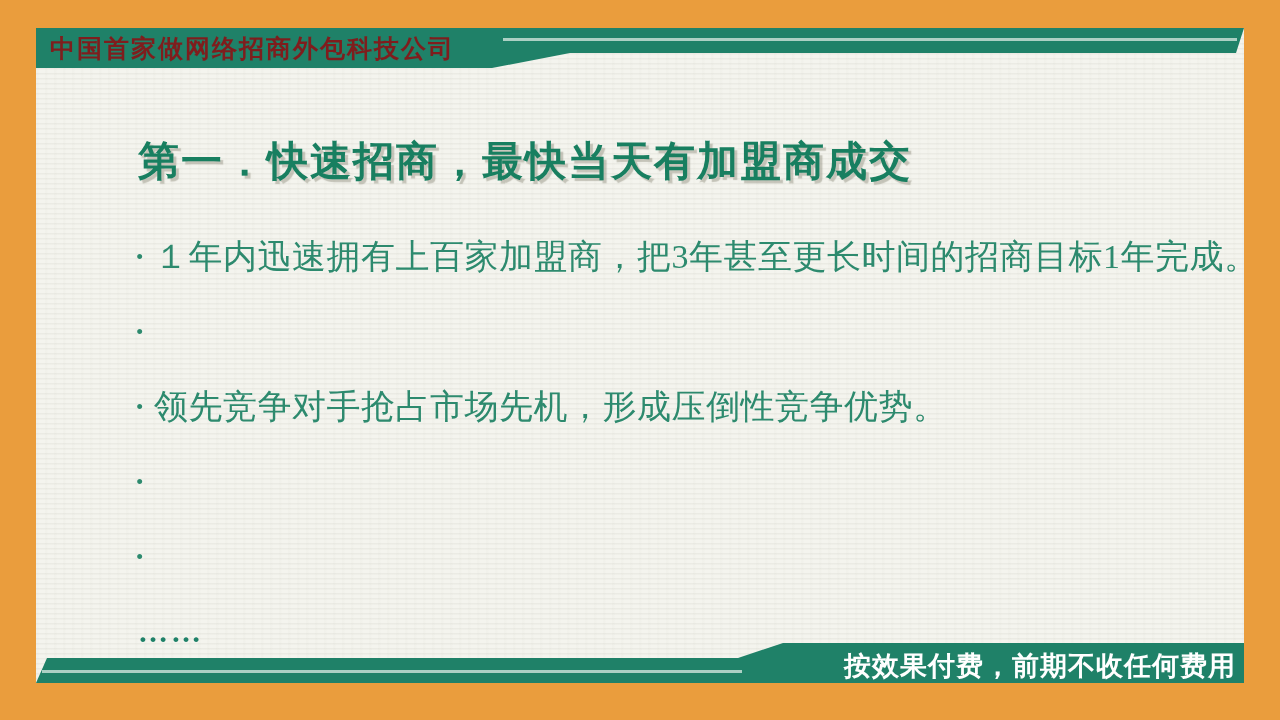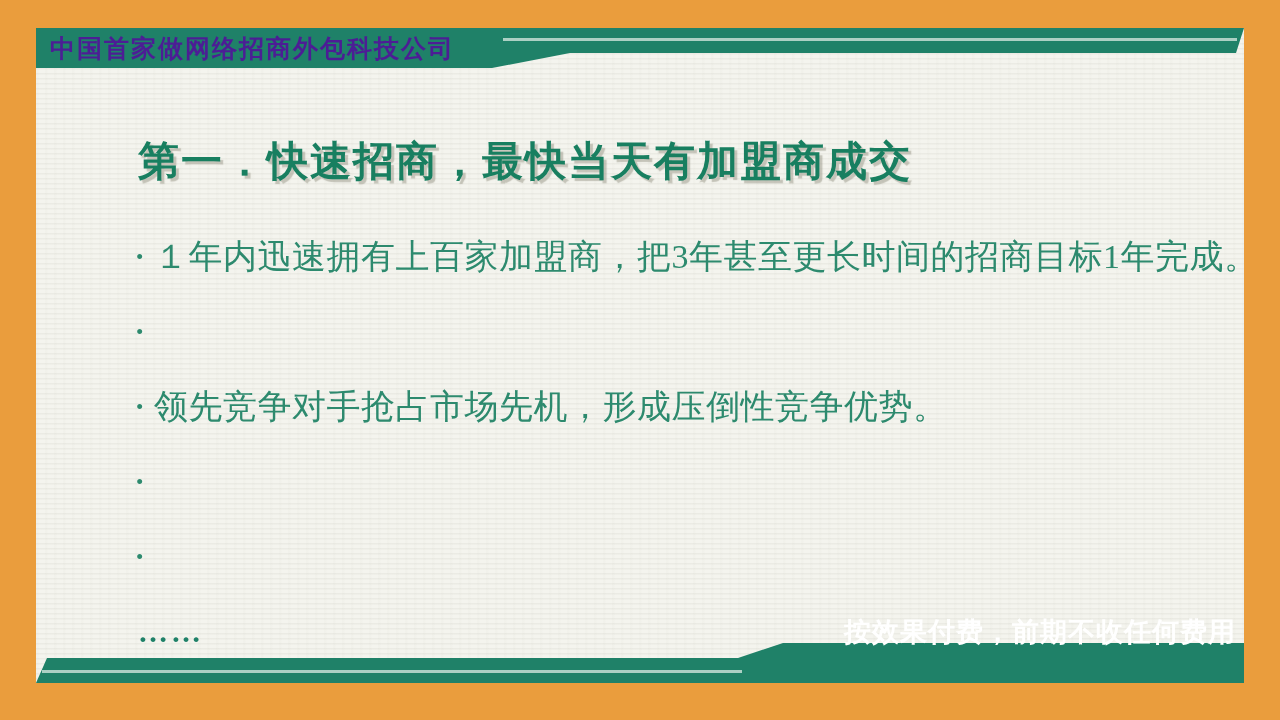--- a/index.html
+++ b/index.html
@@ -31,29 +31,29 @@
   .bands {
     position: absolute;
     left: 0; top: 0;
     width: 1280px; height: 720px;
     pointer-events: none;
   }
   .header-text {
     position: absolute;
     left: 50px; top: 28px;
     height: 42px; line-height: 40px;
-    color: #4c1d95;
+    color: #7f1d1d;
     font-size: 25px;
     font-weight: bold;
     letter-spacing: 2px;
     white-space: nowrap;
   }
   .footer-text {
     position: absolute;
-    right: 44px; top: 612px;
+    right: 44px; top: 646px;
     height: 40px; line-height: 40px;
     color: #ffffff;
     font-size: 27px;
     font-weight: bold;
     letter-spacing: 1px;
     white-space: nowrap;
   }
   .slide-title {
     position: absolute;
     left: 138px; top: 134px;

